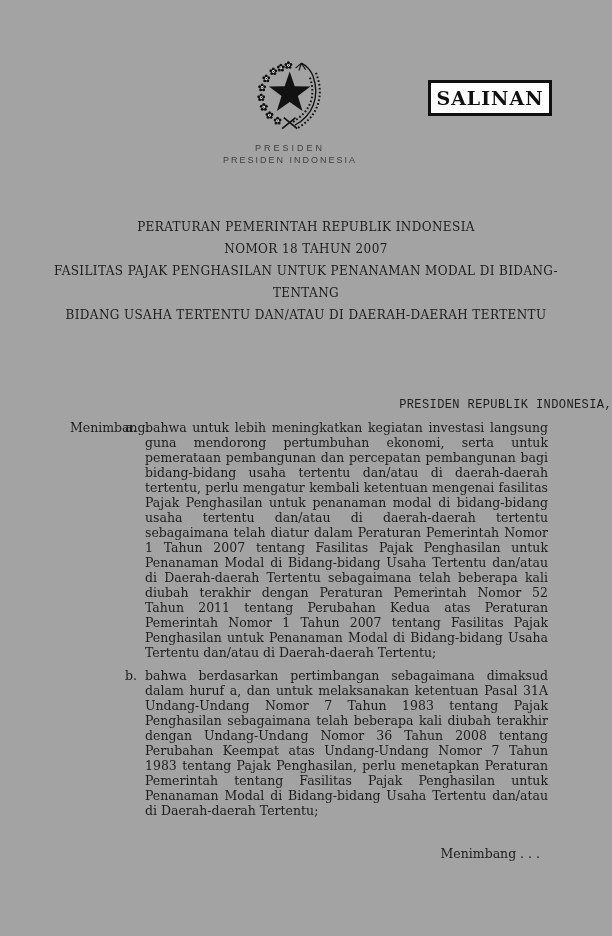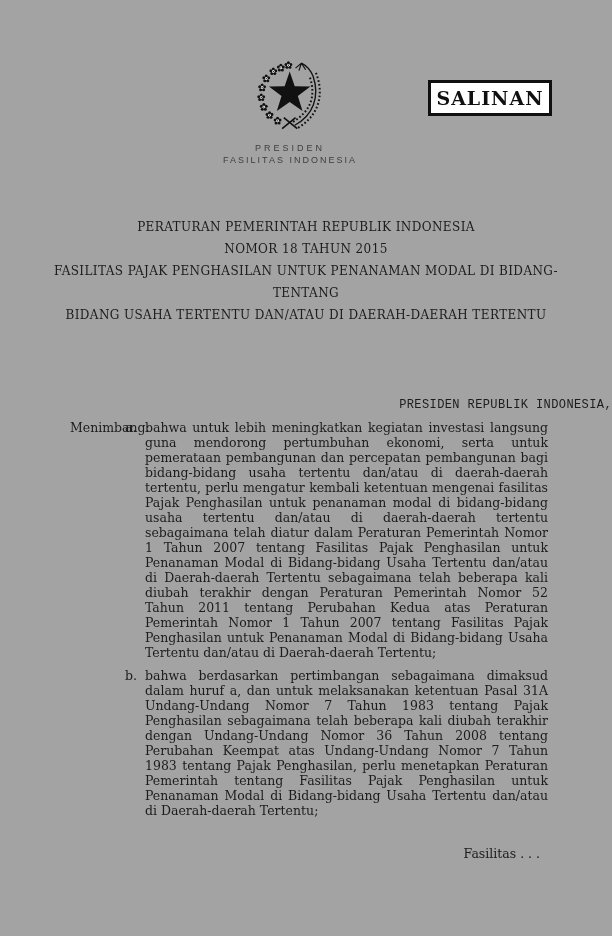--- a/index.html
+++ b/index.html
@@ -176,26 +176,26 @@
       <path d="M 66 8 L 59 14 M 66 8 L 71 16 M 66 8 L 63 17" fill="none" stroke="#111" stroke-width="1.4"></path>
 
       <path d="M 43 86 L 59 73 M 45 73 L 61 86" fill="none" stroke="#111" stroke-width="2"></path>
     </svg>
   </div>
 
   <div class="stamp">SALINAN</div>
 
   <div class="letterhead">
     <div class="lh1">PRESIDEN</div>
-    <div class="lh2">FASILITAS INDONESIA</div>
+    <div class="lh2">PRESIDEN INDONESIA</div>
   </div>
 
   <div class="title-block">
     <div class="t-line">PERATURAN PEMERINTAH REPUBLIK INDONESIA</div>
-    <div class="t-line">NOMOR 18 TAHUN 2015</div>
+    <div class="t-line">NOMOR 18 TAHUN 2007</div>
     <div class="t-line">FASILITAS PAJAK PENGHASILAN UNTUK PENANAMAN MODAL DI BIDANG-</div>
     <div class="t-line">TENTANG</div>
     <div class="t-line">BIDANG USAHA TERTENTU DAN/ATAU DI DAERAH-DAERAH TERTENTU</div>
   </div>
 
 
   <div class="authority">PRESIDEN REPUBLIK INDONESIA,</div>
 
   <div class="considerations">
     <div class="cons-label">Menimbang:</div>
@@ -204,15 +204,15 @@
         <div class="item-marker">a.</div>
         <div class="item-text">bahwa untuk lebih meningkatkan kegiatan investasi langsung guna mendorong pertumbuhan ekonomi, serta untuk pemerataan pembangunan dan percepatan pembangunan bagi bidang-bidang usaha tertentu dan/atau di daerah-daerah tertentu, perlu mengatur kembali ketentuan mengenai fasilitas Pajak Penghasilan untuk penanaman modal di bidang-bidang usaha tertentu dan/atau di daerah-daerah tertentu sebagaimana telah diatur dalam Peraturan Pemerintah Nomor 1 Tahun 2007 tentang Fasilitas Pajak Penghasilan untuk Penanaman Modal di Bidang-bidang Usaha Tertentu dan/atau di Daerah-daerah Tertentu sebagaimana telah beberapa kali diubah terakhir dengan Peraturan Pemerintah Nomor 52 Tahun 2011 tentang Perubahan Kedua atas Peraturan Pemerintah Nomor 1 Tahun 2007 tentang Fasilitas Pajak Penghasilan untuk Penanaman Modal di Bidang-bidang Usaha Tertentu dan/atau di Daerah-daerah Tertentu;</div>
       </div>
       <div class="cons-item">
         <div class="item-marker">b.</div>
         <div class="item-text">bahwa berdasarkan pertimbangan sebagaimana dimaksud dalam huruf a, dan untuk melaksanakan ketentuan Pasal 31A Undang-Undang Nomor 7 Tahun 1983 tentang Pajak Penghasilan sebagaimana telah beberapa kali diubah terakhir dengan Undang-Undang Nomor 36 Tahun 2008 tentang Perubahan Keempat atas Undang-Undang Nomor 7 Tahun 1983 tentang Pajak Penghasilan, perlu menetapkan Peraturan Pemerintah tentang Fasilitas Pajak Penghasilan untuk Penanaman Modal di Bidang-bidang Usaha Tertentu dan/atau di Daerah-daerah Tertentu;</div>
       </div>
     </div>
   </div>
 
-  <div class="catchword">Fasilitas . . .</div>
+  <div class="catchword">Menimbang . . .</div>
 
 </div>
 
 </body></html>

